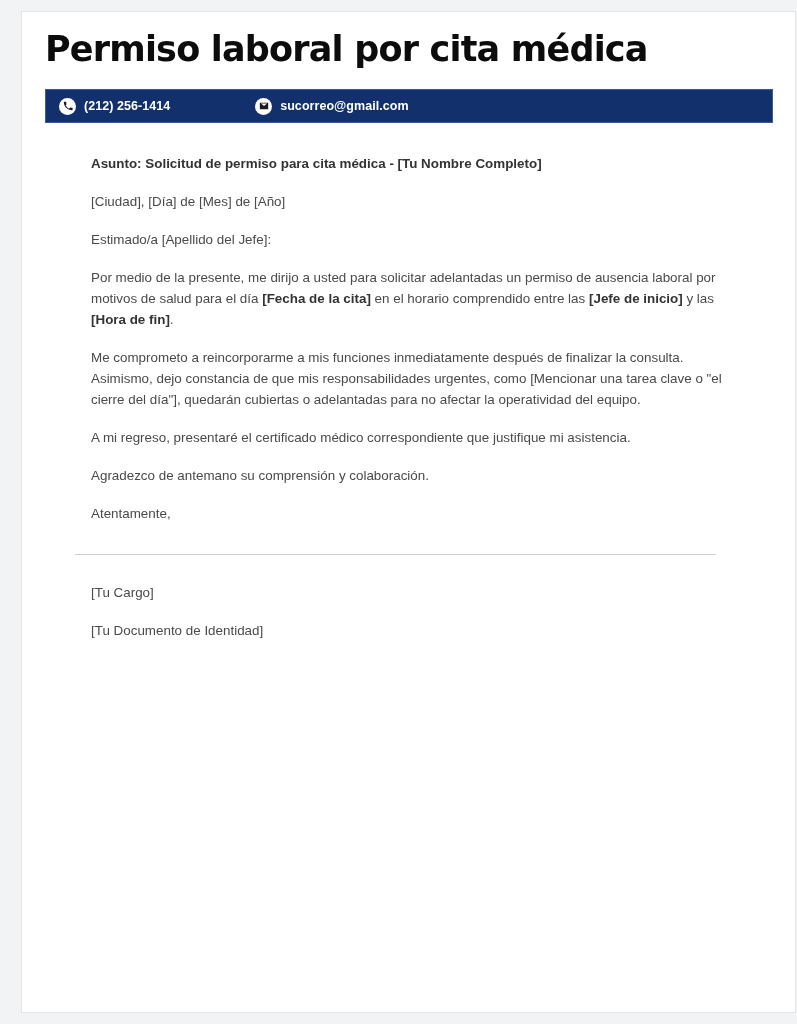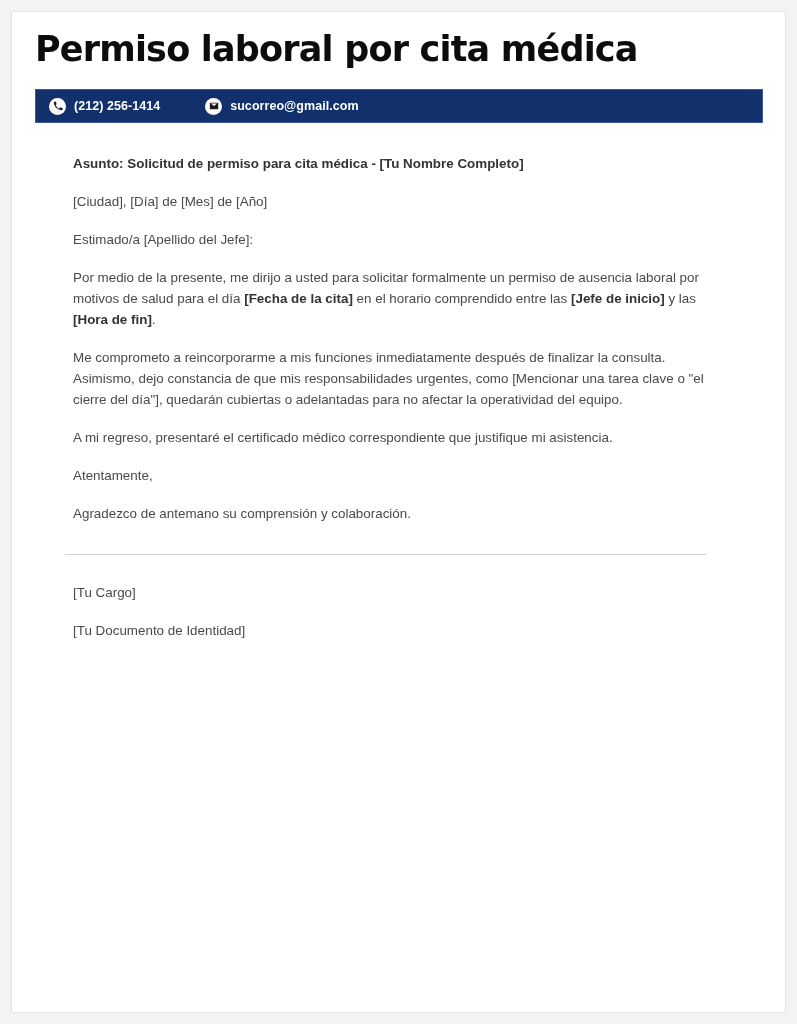--- a/index.html
+++ b/index.html
@@ -11,21 +11,21 @@
     width: 797px;
     height: 1024px;
     background: #f2f3f4;
     font-family: "Liberation Sans", sans-serif;
     -webkit-font-smoothing: antialiased;
     overflow: hidden;
   }
 
   .page-card {
     position: absolute;
-    left: 11px;
+    left: 21px;
     top: 11px;
     width: 775px;
     height: 1002px;
     background: #ffffff;
     border: 1px solid #e3e5e8;
     box-sizing: border-box;
     overflow: hidden;
   }
 
   .doc-title {
@@ -43,20 +43,21 @@
   .contact-bar {
     margin: 19px 0 0 23px;
     width: 728px;
     height: 34px;
     background: #12306b;
     border: 1px solid #3b5a97;
     box-sizing: border-box;
     display: flex;
     align-items: center;
     padding-left: 13px;
+    gap: 40px;
   }
 
   .contact-item {
     display: flex;
     align-items: center;
     margin-right: 45px;
   }
 
   .contact-icon {
     width: 17px;
@@ -77,21 +78,21 @@
     font-weight: 700;
     letter-spacing: 0.05px;
     white-space: nowrap;
   }
 
   .letter-body {
     padding: 30px 57px 0 53px;
   }
 
   .letter-body p {
-    margin: 0 0 17px 8px;
+    margin: 0 0 17px 16px;
     font-size: 13.4px;
     line-height: 21px;
     color: #4a4a4a;
     text-align: left;
   }
 
   .letter-body b,
   .letter-body strong {
     font-weight: 700;
     color: #333333;
@@ -147,31 +148,31 @@
     <p>
       <b>Asunto: Solicitud de permiso para cita médica - [Tu Nombre Completo]</b>
     </p>
 
     <p>[Ciudad], [Día] de [Mes] de [Año]</p>
 
 
     <p>Estimado/a [Apellido del Jefe]:</p>
 
     <p>
-      <span>Por medio de la presente, me dirijo a usted para solicitar formalmente un permiso de ausencia laboral por motivos de salud para el día </span><b>[Fecha de la cita]</b><span> en el horario comprendido entre las </span><b>[Jefe de inicio]</b><span> y las </span><b>[Hora de fin]</b><span>.</span>
+      <span>Por medio de la presente, me dirijo a usted para solicitar adelantadas un permiso de ausencia laboral por motivos de salud para el día </span><b>[Fecha de la cita]</b><span> en el horario comprendido entre las </span><b>[Jefe de inicio]</b><span> y las </span><b>[Hora de fin]</b><span>.</span>
     </p>
 
 
     <p>Me comprometo a reincorporarme a mis funciones inmediatamente después de finalizar la consulta. Asimismo, dejo constancia de que mis responsabilidades urgentes, como [Mencionar una tarea clave o "el cierre del día"], quedarán cubiertas o adelantadas para no afectar la operatividad del equipo.</p>
 
     <p>A mi regreso, presentaré el certificado médico correspondiente que justifique mi asistencia.</p>
 
+    <p>Agradezco de antemano su comprensión y colaboración.</p>
+
     <p>Atentamente,</p>
-
-    <p>Agradezco de antemano su comprensión y colaboración.</p>
 
     <hr class="signature-rule">
 
 
     <p class="sig-line">[Tu Cargo]</p>
 
     <p class="sig-line">[Tu Documento de Identidad]</p>
 
   </div>
 

